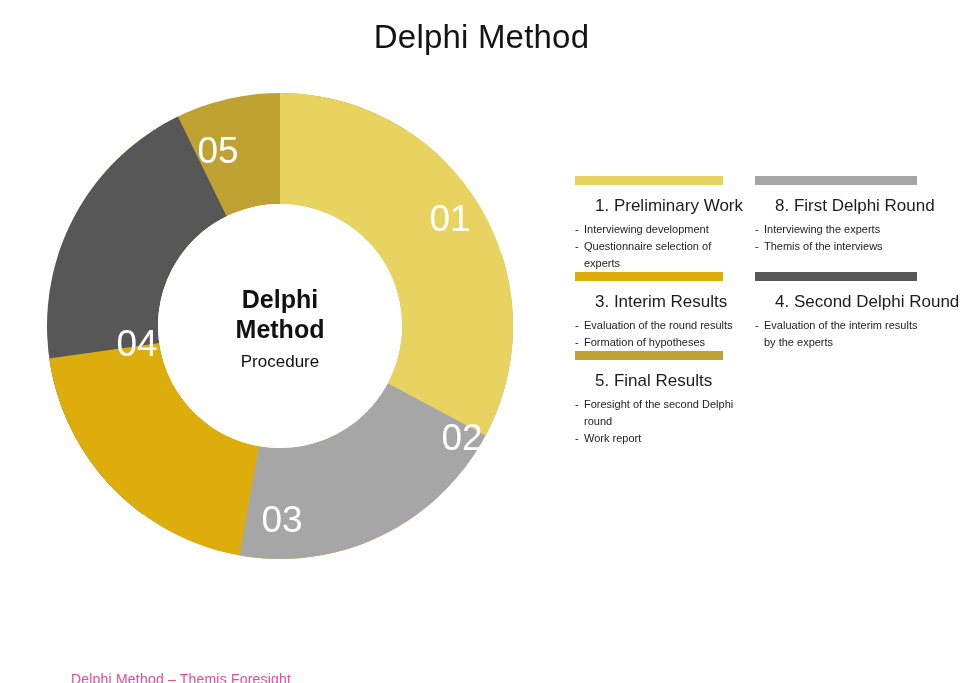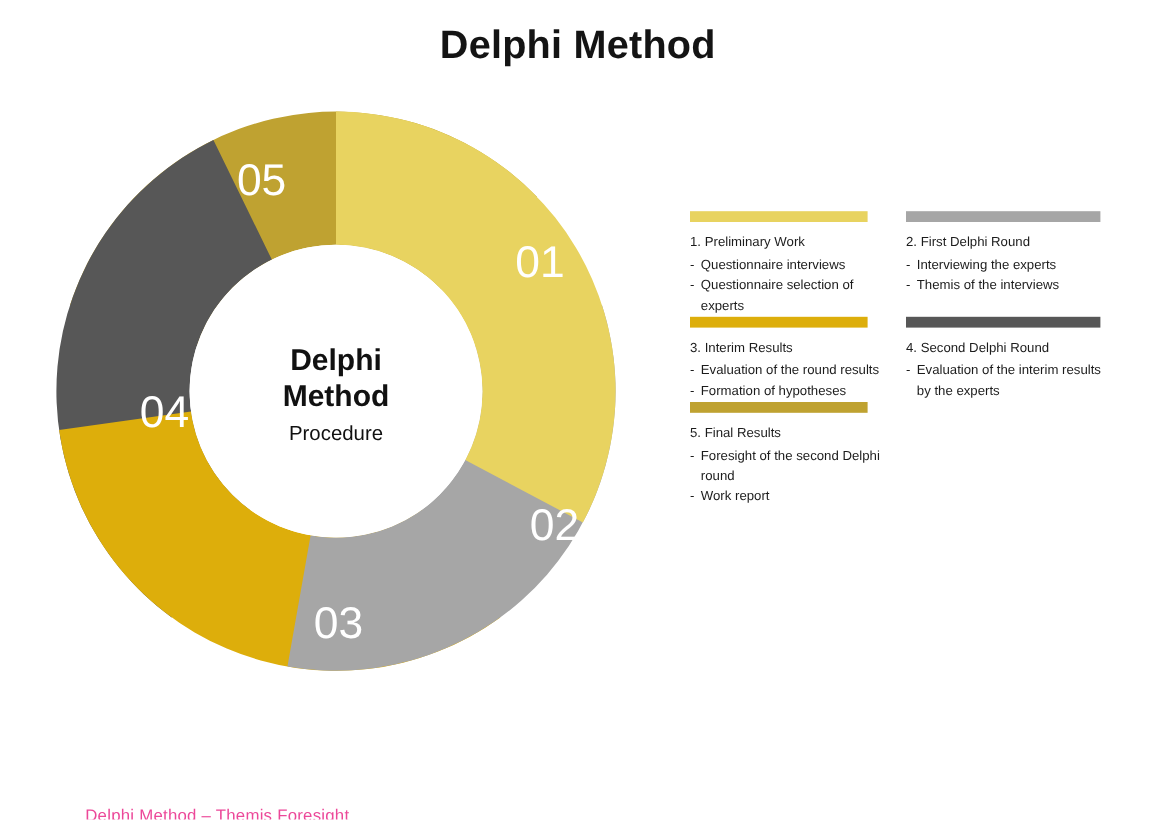--- a/index.html
+++ b/index.html
@@ -9,21 +9,21 @@
     font-family:"Liberation Sans", sans-serif;
     color:#1a1a1a;
     overflow:hidden;
     position:relative;
   }
   #page-title{
     position:absolute;
     top:18px;left:0;width:963px;
     text-align:center;
     font-size:33px;
-    font-weight:bold;
+    font-weight:normal;
     letter-spacing:.2px;
     color:#141414;
   }
   #wheel{
     position:absolute;
     left:30px;top:82px;
     width:500px;height:500px;
   }
   #wheel svg{display:block;}
   .seg-num{
@@ -46,24 +46,25 @@
     left:575px;top:176px;
     width:360px;
   }
   .legend-row{display:flex;}
   .legend-col{width:180px;box-sizing:border-box;padding-right:14px;}
   .legend-bar{
     height:9px;width:148px;margin-bottom:11px;
   }
   .legend-col.wide .legend-bar{width:162px;}
   .legend-title{
-    font-size:11px;
+    font-size:17px;
     color:#1c1c1c;
     margin-bottom:5px;
     white-space:nowrap;
+    margin-left:20px;
   }
   .legend-sub{
     font-size:11px;
     color:#1c1c1c;
     line-height:1.55;
     display:flex;
   }
   .legend-sub .dash{width:9px;flex:0 0 9px;}
   .legend-sub .txt{flex:1;}
   #footer{
@@ -104,31 +105,31 @@
 </div>
 
 <div id="legend">
   <div class="legend-row">
     <div class="legend-col">
       <div class="legend-bar" style="background: rgb(232, 211, 96);"></div>
       <div class="legend-title">1. Preliminary Work</div>
       <div class="legend-bullets">
           <div class="legend-sub">
             <span class="dash">-</span>
-            <span class="txt">Questionnaire interviews</span>
+            <span class="txt">Interviewing development</span>
           </div>
           <div class="legend-sub">
             <span class="dash">-</span>
             <span class="txt">Questionnaire selection of experts</span>
           </div>
         </div>
     </div>
     <div class="legend-col wide">
       <div class="legend-bar" style="background: rgb(166, 166, 166);"></div>
-      <div class="legend-title">2. First Delphi Round</div>
+      <div class="legend-title">8. First Delphi Round</div>
       <div class="legend-bullets">
           <div class="legend-sub">
             <span class="dash">-</span>
             <span class="txt">Interviewing the experts</span>
           </div>
           <div class="legend-sub">
             <span class="dash">-</span>
             <span class="txt">Themis of the interviews</span>
           </div>
         </div>

